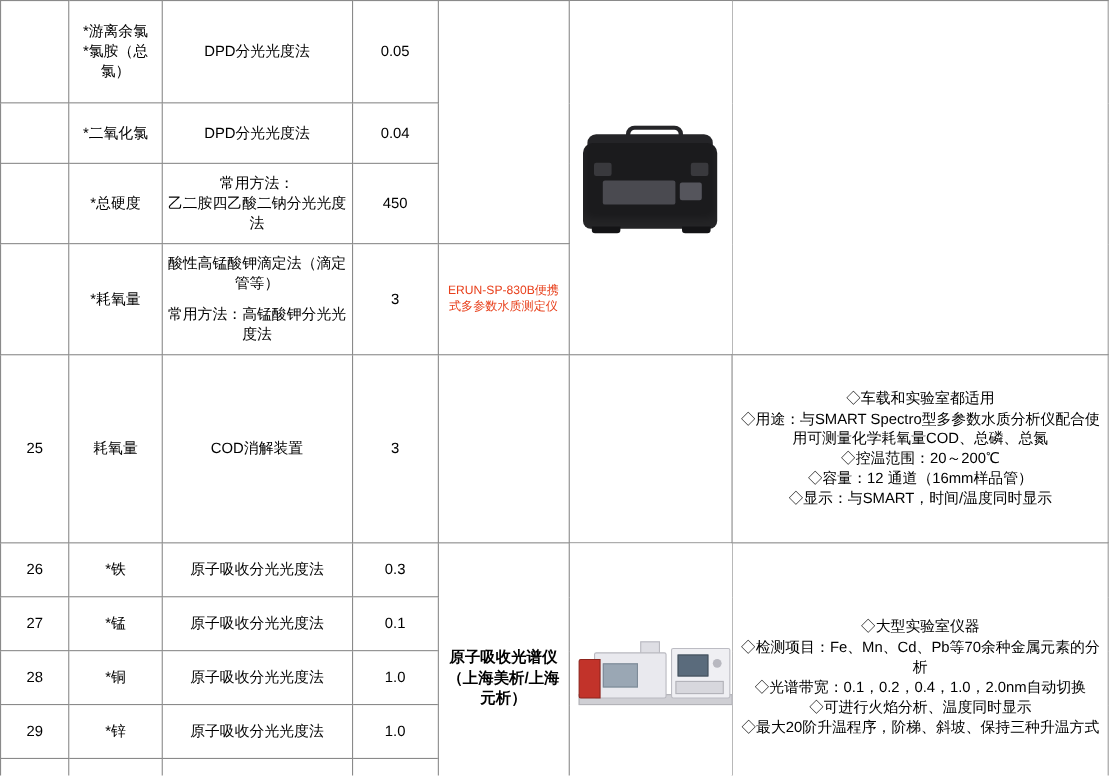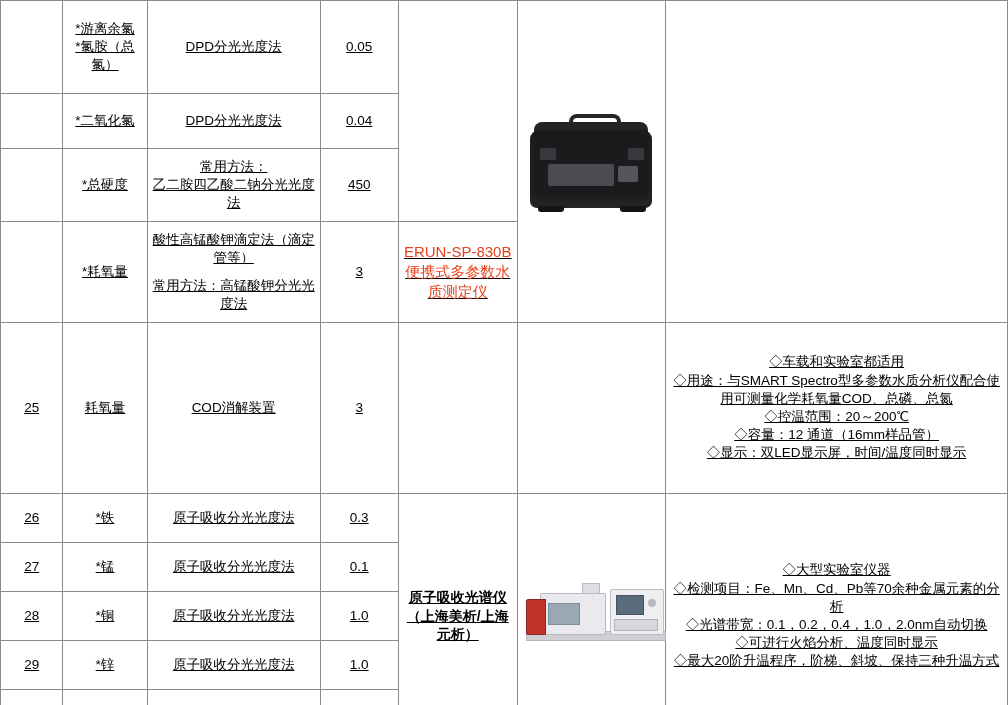--- a/index.html
+++ b/index.html
@@ -10,21 +10,20 @@
   body {
     width: 1008px;
     height: 705px;
     font-family: "Liberation Sans", sans-serif;
     overflow: hidden;
   }
   .sheet {
     position: relative;
     width: 828px;
     height: 705px;
-    text-decoration: underline;
   }
   table.spec {
     border-collapse: collapse;
     table-layout: fixed;
     width: 1008px;
     font-size: 13.5px;
     color: #000;
   }
   table.spec td {
     border: 1px solid #8a8a8a;
@@ -37,21 +36,21 @@
   .col-no    { width: 62px; }
   .col-item  { width: 84px; }
   .col-meth  { width: 172px; }
   .col-val   { width: 78px; }
   .col-dev   { width: 118px; }
   .col-img   { width: 148px; }
   .col-desc  { width: 340px; }
 
   .dev-red {
     color: #e8401c;
-    font-size: 15px;
+    font-size: 11px;
     line-height: 1.7;
   }
   .dev-bold {
     font-weight: bold;
     font-size: 14px;
     line-height: 1.65;
   }
   .desc {
     text-align: left;
     font-size: 13.5px;
@@ -320,21 +319,21 @@
         <td style="height:166px;margin-top:16px;">耗氧量</td>
         <td class="method-center">COD消解装置</td>
         <td>3</td>
         <td></td>
         <td></td>
         <td class="desc">
           <div>◇车载和实验室都适用</div>
           <div>◇用途：与SMART Spectro型多参数水质分析仪配合使用可测量化学耗氧量COD、总磷、总氮</div>
           <div>◇控温范围：20～200℃</div>
           <div>◇容量：12 通道（16mm样品管）</div>
-          <div>◇显示：双LED显示屏，时间/温度同时显示</div>
+          <div>◇显示：与SMART，时间/温度同时显示</div>
         </td>
       </tr>
 
       <tr>
         <td>26</td>
         <td style="height:44px;">*铁</td>
         <td class="method-center">原子吸收分光光度法</td>
         <td class="val-wrap" style="width:34px;">0.3</td>
         <td rowspan="5" class="dev-bold nowrap-cell">原子吸收光谱仪
 （上海美析/上海元析）</td>

